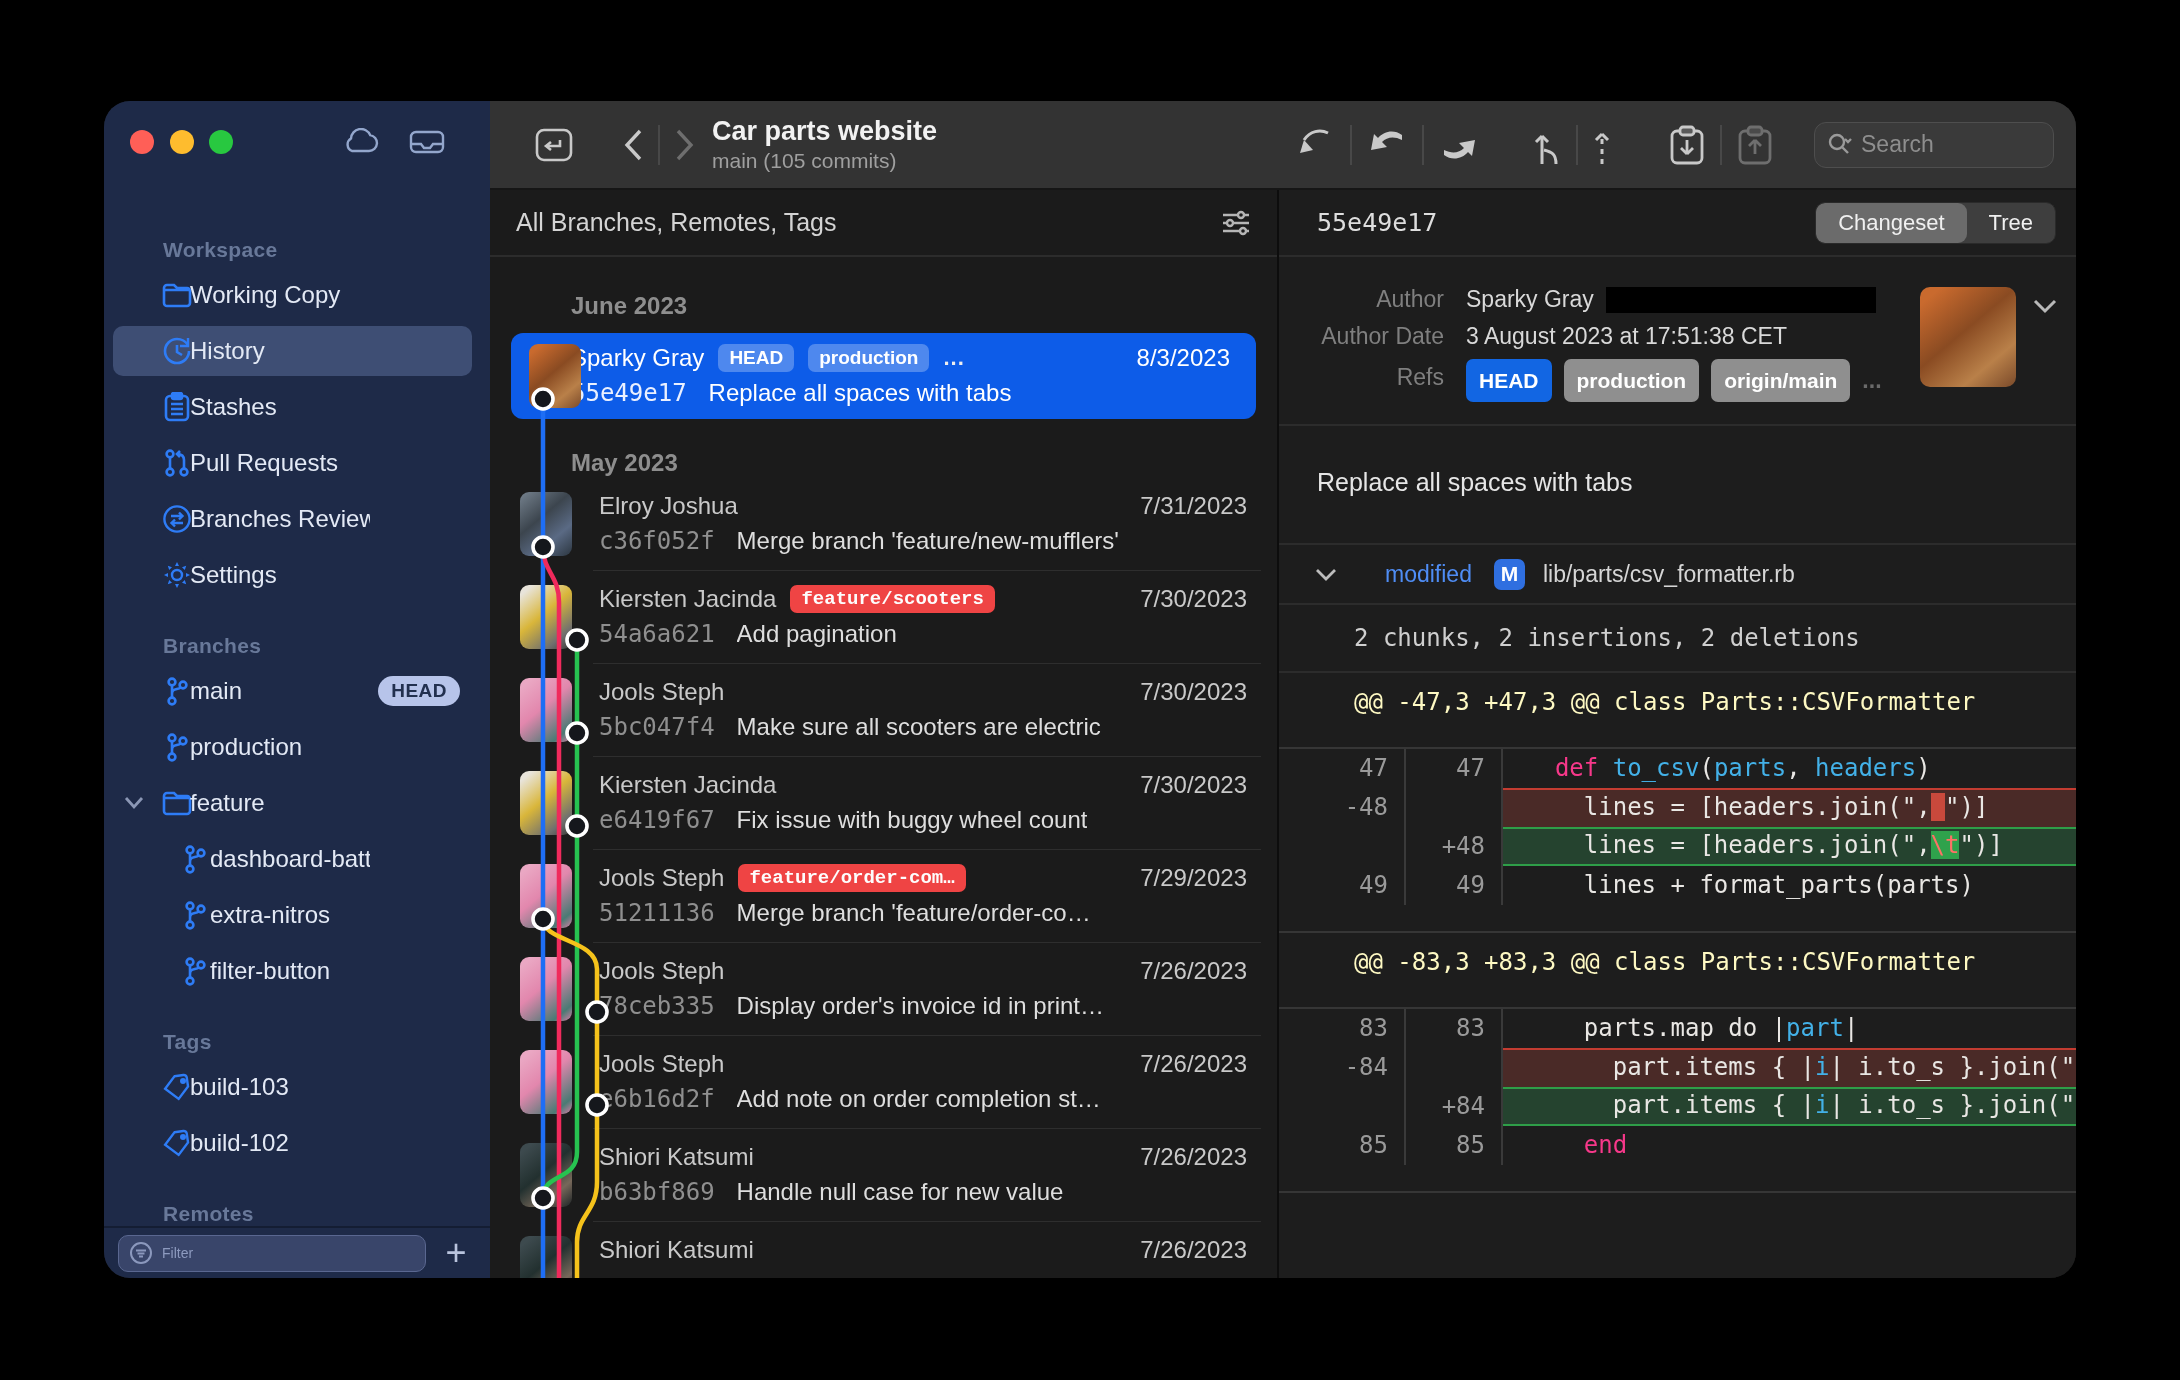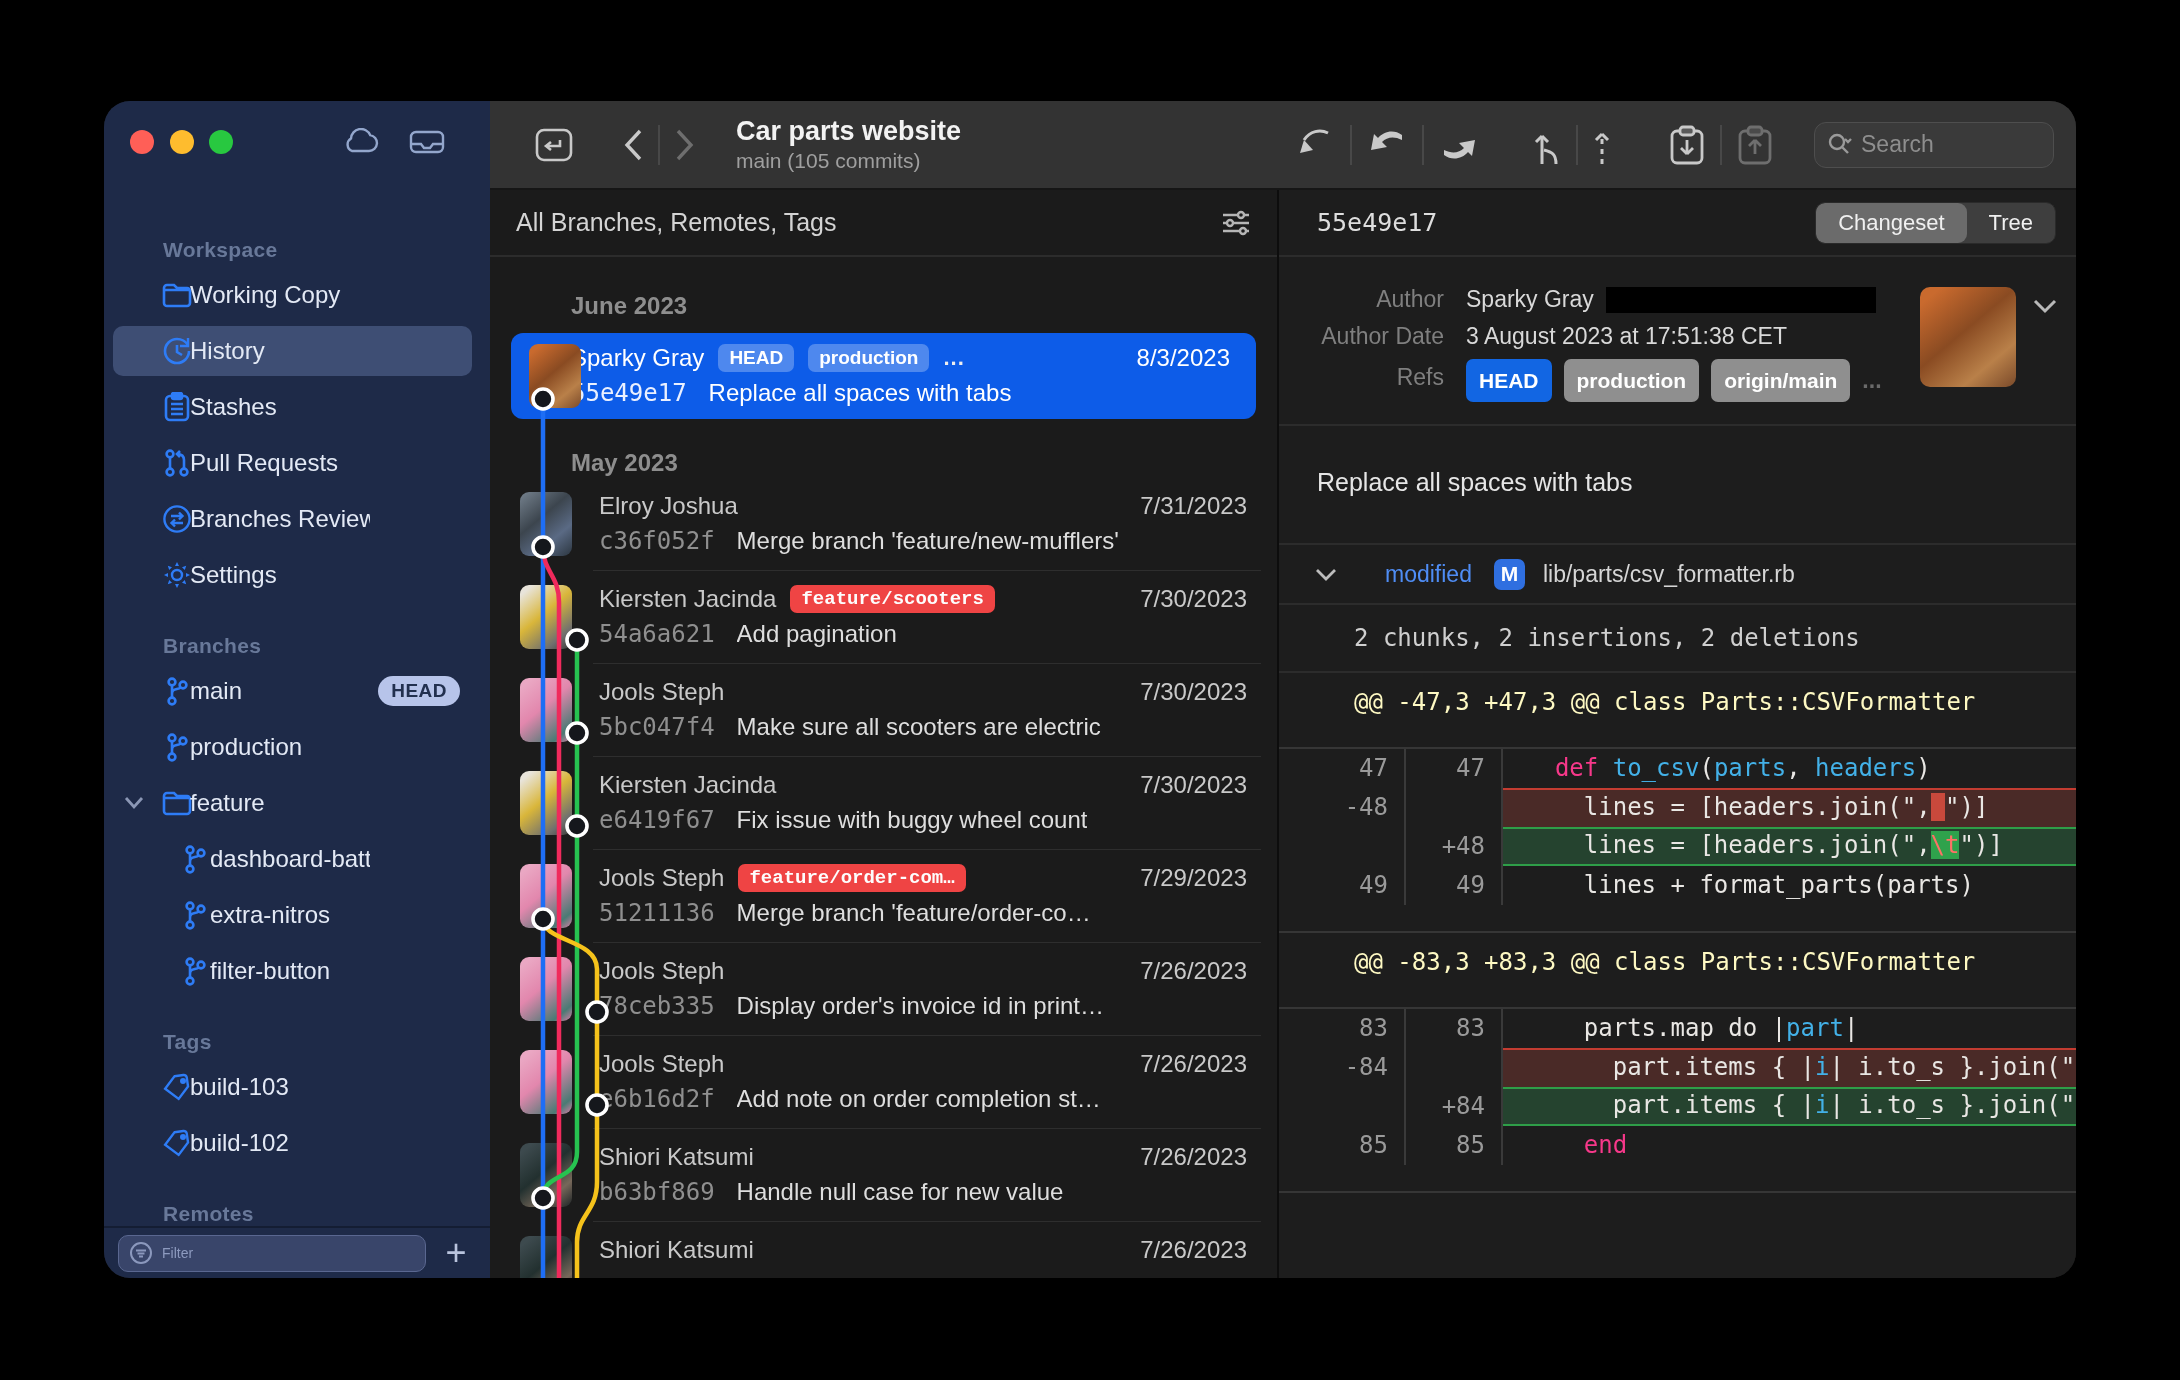--- a/index.html
+++ b/index.html
@@ -46,21 +46,21 @@
   .sb-filter input::placeholder { color:#8d9abf; }
   .sb-plus { color:#b9c3dd; font-size:36px; line-height:36px; width:40px; text-align:center; cursor:default; }
 
   
   .main { flex:1; display:flex; flex-direction:column; min-width:0; }
   .toolbar { height:89px; background:#333333; border-bottom:2px solid #161616;
     display:flex; align-items:center; color:#c9c9c9; }
   .tbtn { display:flex; align-items:center; justify-content:center; color:#c9c9c9; }
   .tbtn.dim { color:#6e6e6e; }
   .tb-sep { width:2px; height:40px; background:#484848; margin:0 14px; }
-  .tb-title { margin-left:40px; line-height:1.25; }
+  .tb-title { margin-left:16px; line-height:1.25; }
   .tb-title .t1 { color:#f2f2f2; font-size:27px; font-weight:700; }
   .tb-title .t2 { color:#9f9f9f; font-size:21px; }
   .tb-spacer { flex:1; }
   .tb-search { width:240px; height:46px; border:1.5px solid #4e4e4e; background:#3a3a3a;
     border-radius:12px; display:flex; align-items:center; padding:0 12px; gap:8px; margin-right:22px; color:#909090; }
   .tb-search input { background:transparent; border:none; outline:none; color:#d5d5d5;
     font-size:23px; width:100%; font-family:"Liberation Sans",sans-serif; }
   .tb-search input::placeholder { color:#8e8e8e; }
 
   .content { flex:1; display:flex; min-height:0; }

